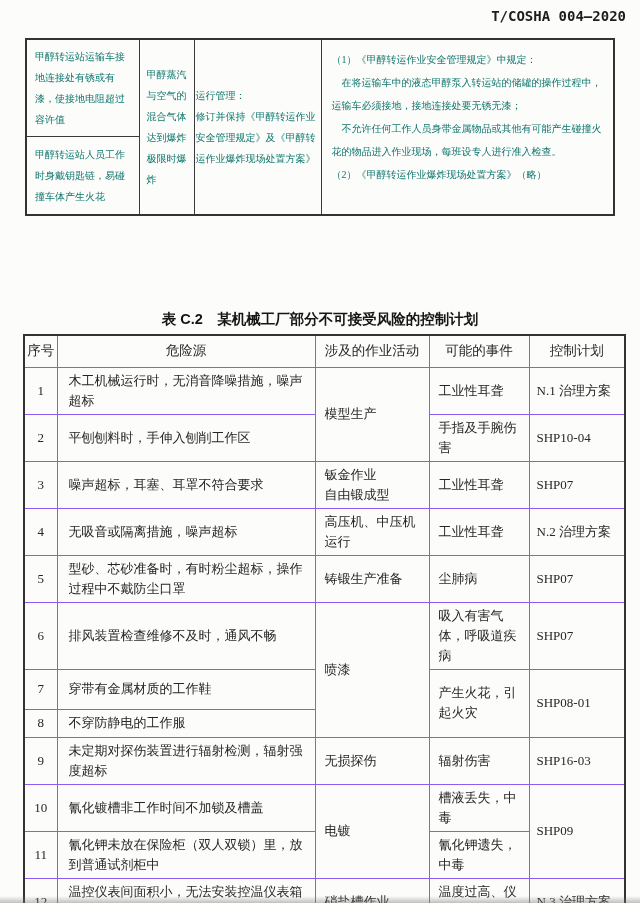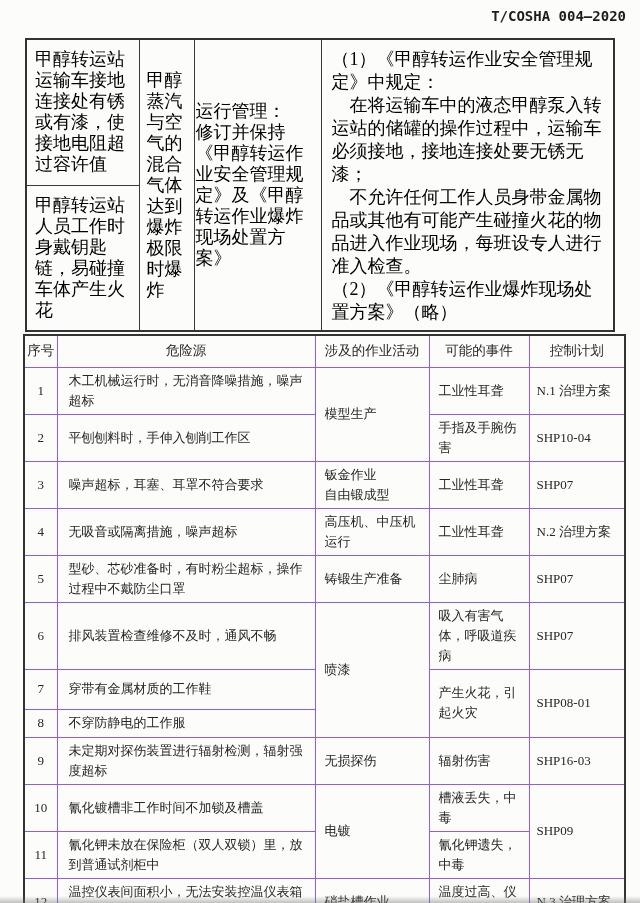--- a/index.html
+++ b/index.html
@@ -15,22 +15,22 @@
     font-family:"DejaVu Sans Mono","Liberation Mono",monospace;
     font-size:14px; font-weight:bold; letter-spacing:0px; color:#1d1d1d;
   }
   
   table { border-collapse:collapse; }
   .tbl-top {
     position:absolute; top:38px; left:25px; width:588px;
     table-layout:fixed;
   }
   .tbl-top td {
-    border:1px solid #3a3a3a; font-size:18px; line-height:21px;
-    vertical-align:middle; color:#000000;
+    border:1px solid #3a3a3a; font-size:10px; line-height:21px;
+    vertical-align:middle; color:#0f766e;
   }
   .tbl-top { border:2px solid #333; }
   .col-hazard { width:113px; }
   .col-event2 { width:55px; }
   .col-ctrl  { width:127px; }
   .col-meas  { width:293px;margin-left:20px; }
   .tbl-top .c1 { padding:6px 8px; }
   .tbl-top .c2 { padding:4px 7px; }
   .tbl-top .c3 { padding:6px 1px; white-space:pre-line; }
   .tbl-top .c4 { padding:8px 10px 6px 10px; vertical-align:top; }
@@ -96,20 +96,21 @@
         <p>（2）《甲醇转运作业爆炸现场处置方案》（略）</p>
       </td>
     </tr>
     <tr class="r2">
       <td class="c1">甲醇转运站人员工作时身戴钥匙链，易碰撞车体产生火花</td>
     </tr>
   </tbody>
     </table>
 
 
+  <div class="c2-title">表 C.2　某机械工厂部分不可接受风险的控制计划</div>
 
   <table class="tbl-c2">
     <tbody>
         <tr>
       <th class="w-no">序号</th>
       <th class="w-haz">危险源</th>
       <th class="w-act">涉及的作业活动</th>
       <th class="w-evt">可能的事件</th>
       <th class="w-plan">控制计划</th>
     </tr>

